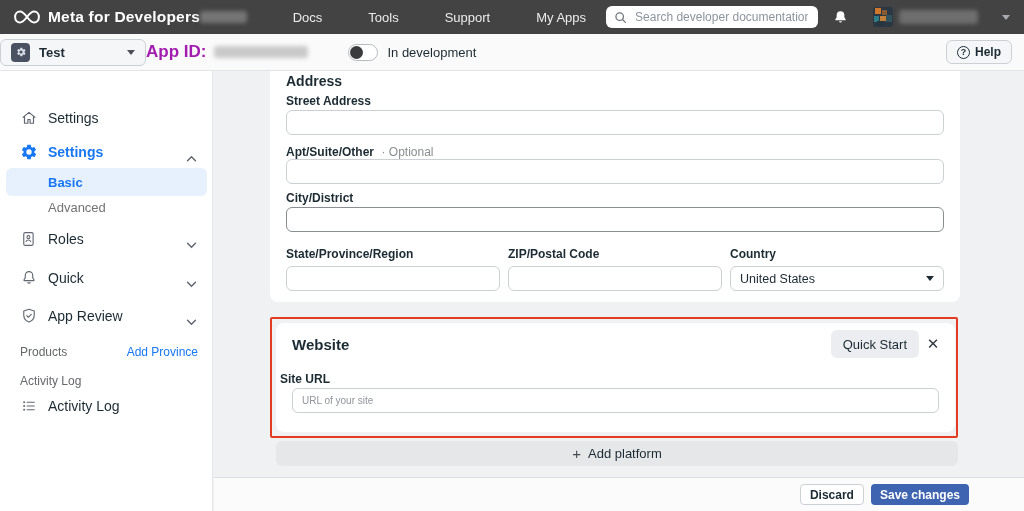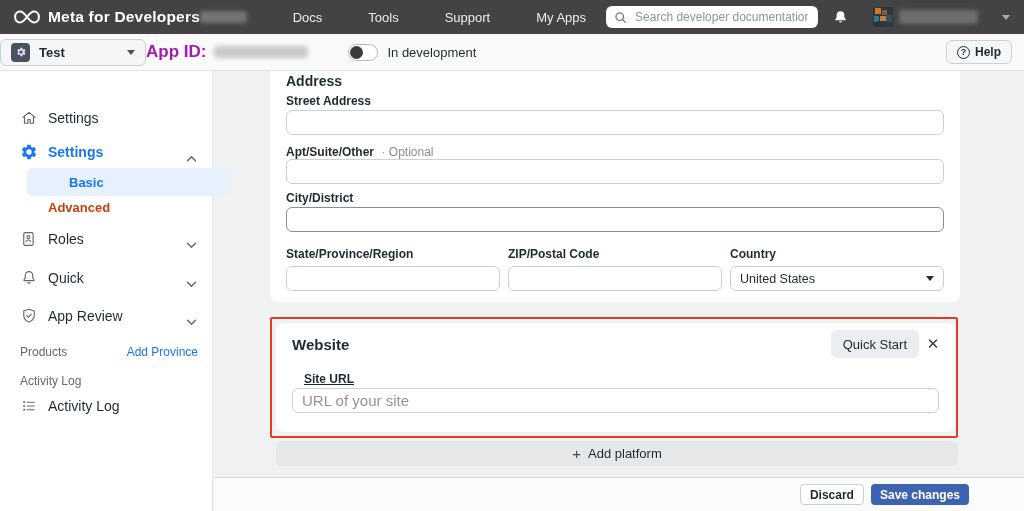--- a/index.html
+++ b/index.html
@@ -33,33 +33,33 @@
   .toggle-label{font-size:13px;color:#1c2b33;margin-left:9px;}
   .help-btn{margin-left:auto;margin-right:12px;height:24px;display:flex;align-items:center;gap:5px;border:1px solid #ccd0d5;border-radius:6px;background:#f5f6f7;padding:0 10px;font-size:12px;font-weight:700;color:#1c2b33;cursor:pointer;}
   .qcircle{width:13px;height:13px;border:1.3px solid #1c2b33;border-radius:50%;display:flex;align-items:center;justify-content:center;font-size:9px;font-weight:700;}
 
   
   .sidebar{position:absolute;left:0;top:71px;width:213px;height:440px;background:#fff;border-right:1px solid #e4e6e9;}
   .side-row{position:absolute;left:0;width:213px;height:24px;display:flex;align-items:center;cursor:pointer;}
   .side-row .sicon{position:absolute;left:19px;top:2px;width:20px;height:20px;display:flex;align-items:center;justify-content:center;}
   .side-row .slabel{position:absolute;left:48px;font-size:14px;color:#1c2b33;}
   .side-row .chev{position:absolute;right:16px;top:8px;}
-  .side-sub{position:absolute;left:48px;font-size:13px;color:#c2410c;cursor:pointer;font-weight:bold;}
+  .side-sub{position:absolute;left:48px;font-size:13px;color:#737373;cursor:pointer;}
   .basic-hl{position:absolute;left:6px;width:201px;height:28px;background:#e7f0fd;border-radius:6px;display:flex;align-items:center;cursor:pointer;}
   .basic-hl span{margin-left:42px;font-size:13px;font-weight:700;color:#1877f2;}
   .side-mini{position:absolute;left:20px;font-size:12px;color:#65676b;}
   .add-product{position:absolute;right:14px;font-size:12px;color:#1877f2;cursor:pointer;}
 
   
   .main-bg{position:absolute;left:214px;top:71px;width:810px;height:440px;background:#f0f1f2;}
 
   .card-address{position:absolute;left:270px;top:71px;width:690px;height:231px;background:#fff;border-radius:0 0 8px 8px;}
   .f-label{font-size:12px;font-weight:700;color:#1c2b33;}
   .f-optional{font-size:12px;font-weight:400;color:#8a8d91;}
-  .f-input{width:100%;height:25px;border:1px solid #ccd0d5;border-radius:6px;background:#fff;outline:none;padding:0 9px;font-size:15px;color:#1c2b33;}
+  .f-input{width:100%;height:25px;border:1px solid #ccd0d5;border-radius:6px;background:#fff;outline:none;padding:0 9px;font-size:10px;color:#1c2b33;}
   .f-input::placeholder{color:#90949c;}
   .sec-title{font-size:14px;font-weight:700;color:#1c2b33;}
   .abs{position:absolute;}
 
   .country-select{width:100%;height:25px;border:1px solid #ccd0d5;border-radius:6px;background:#fff;display:flex;align-items:center;padding:0 9px;font-size:12.5px;color:#1c2b33;cursor:pointer;}
   .country-select .caret-down{margin-left:auto;border-top-color:#1c2b33;border-left-width:4px;border-right-width:4px;border-top-width:5px;}
 
   .annotation{position:absolute;left:270px;top:317px;width:688px;height:121px;border:2px solid #e43b23;border-radius:2px;pointer-events:none;}
   .card-website{position:absolute;left:276px;top:323px;width:679px;height:109px;background:#fff;border-radius:8px;}
   .website-title{position:absolute;left:16px;top:13px;font-size:15px;font-weight:700;color:#1c2b33;}
@@ -163,21 +163,21 @@
           </svg>
       </span>
       <span class="slabel" style="color:#1877f2;font-weight:700;">Settings</span>
       <span class="chev">
         <svg width="11" height="7" viewBox="0 0 12 8">
             <path d="M1.5 6.5 6 2l4.5 4.5" fill="none" stroke="#606770" stroke-width="1.7" stroke-linecap="round"></path>
           </svg>
       </span>
     </div>
 
-    <div class="basic-hl" style="top:97px;margin-left:21px;">
+    <div class="basic-hl" style="top:97px;">
       <span>Basic</span>
     </div>
 
     <span class="side-sub" style="top:129px;">Advanced</span>
 
     <div class="side-row" style="top:156px;">
       <span class="sicon">
         <svg width="18" height="18" viewBox="0 0 24 24">
             <rect x="5" y="3.5" width="12.5" height="17" rx="2" fill="none" stroke="#606770" stroke-width="1.5"></rect>
             <circle cx="11.2" cy="9.5" r="2" fill="none" stroke="#606770" stroke-width="1.4"></circle>
@@ -278,21 +278,21 @@
           <span class="caret-down"></span>
         </div>
       </div>
     </div>
   </div>
 
   <div class="card-website">
     <span class="website-title">Website</span>
     <button class="quickstart-btn">Quick Start</button>
     <span class="close-x">✕</span>
-    <span class="f-label abs" style="left:28px;top:49px;text-decoration:underline;">Site URL</span>
+    <span class="f-label abs" style="left:4px;top:49px;">Site URL</span>
     <div class="abs" style="left:16px;top:65px;width:647px;">
       <input class="f-input" type="text" placeholder="URL of your site" style="">
     </div>
   </div>
   <div class="annotation"></div>
 
   <div class="add-platform">
     <span class="plus">+</span>
     <span>Add platform</span>
   </div>

